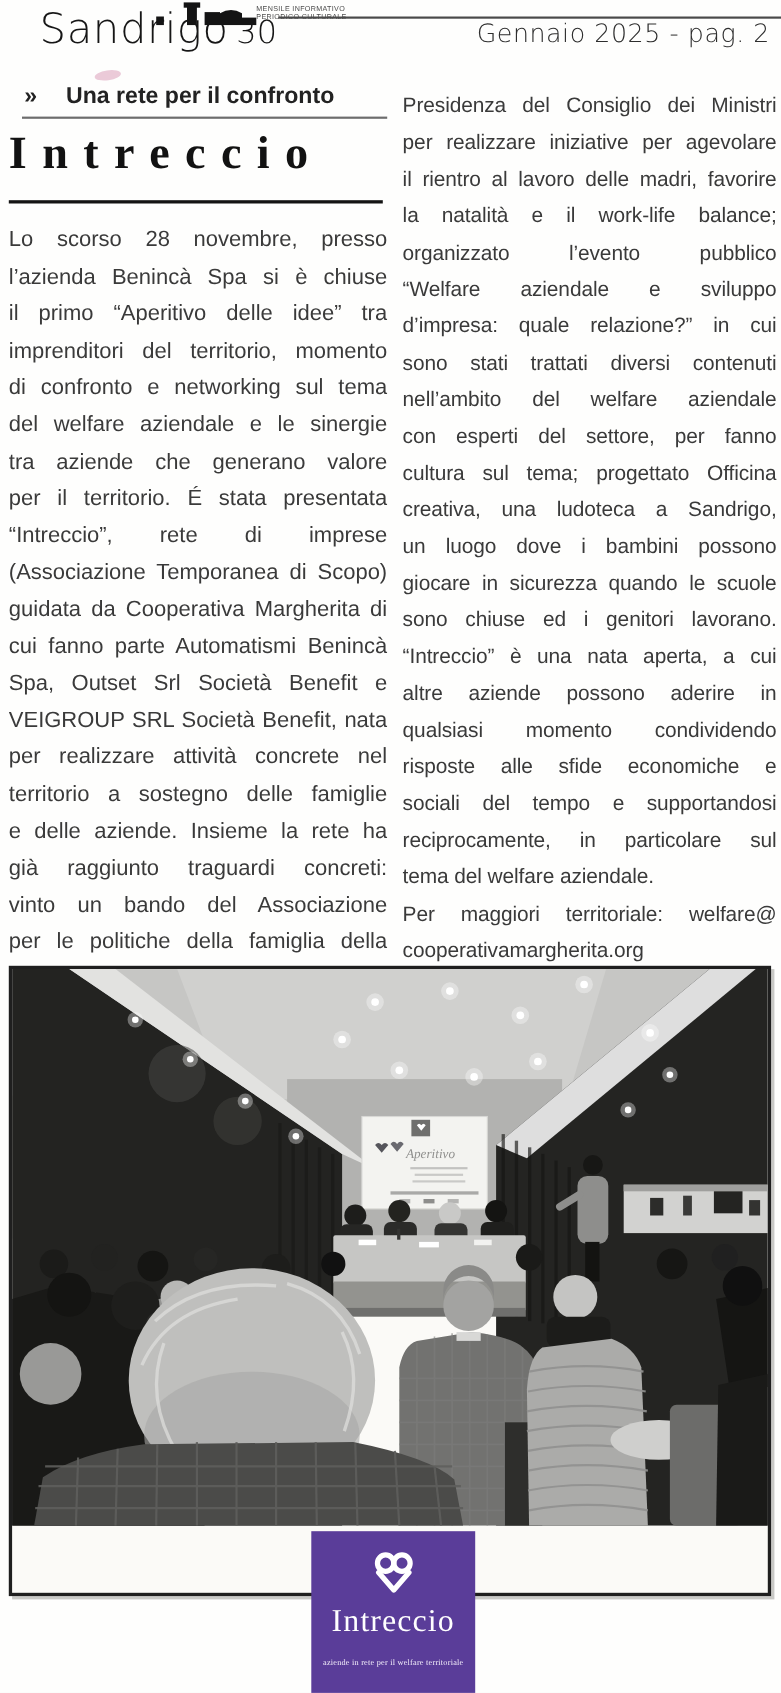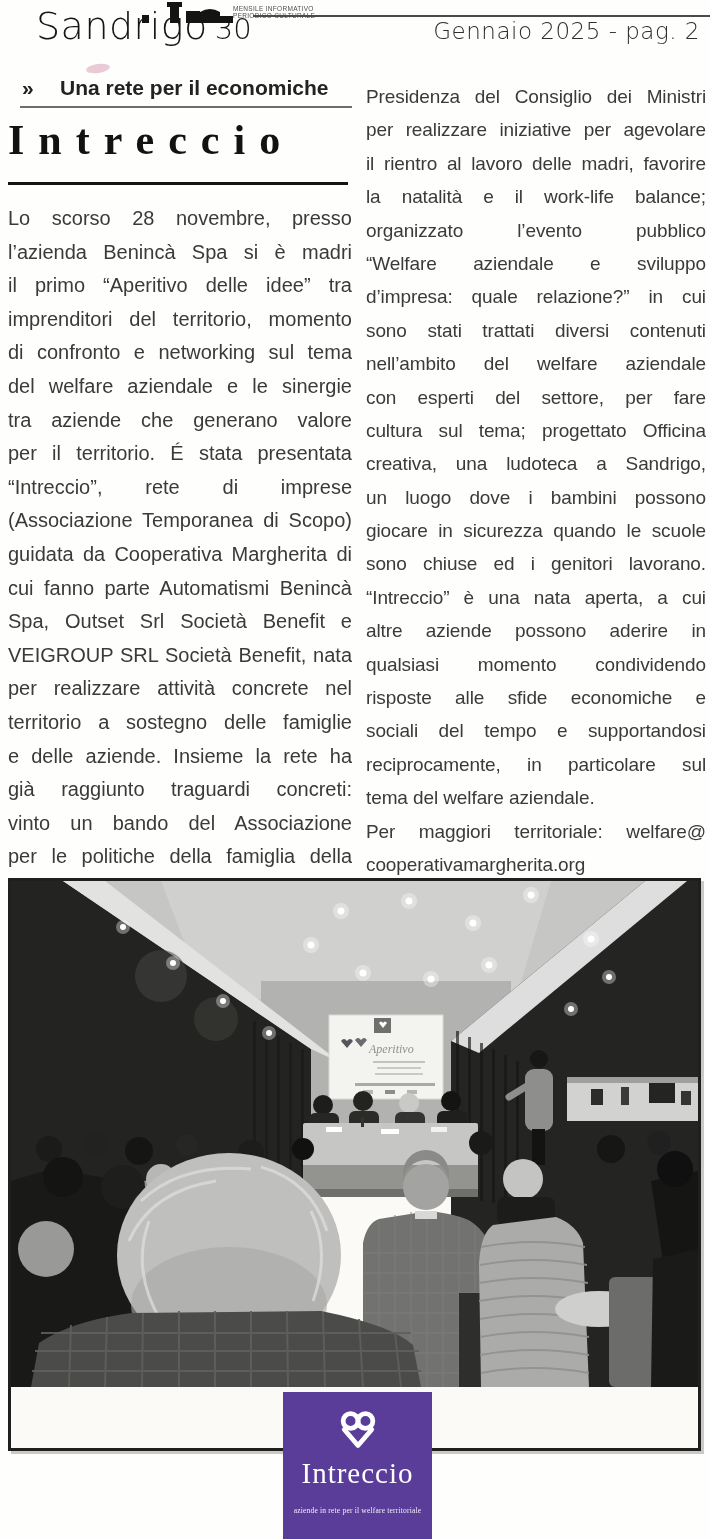--- a/index.html
+++ b/index.html
@@ -61,29 +61,29 @@
     </g>
   </svg>
   <div class="logo-sub">
     <div>MENSILE INFORMATIVO</div>
     <div>PERIODICO CULTURALE</div>
   </div>
   <div class="top-rule"></div>
   <div class="issue">Gennaio 2025 - pag. 2</div>
 
   <div class="smudge"></div>
-  <div class="kicker"><span class="mark">»</span><span>Una rete per il economiche</span></div>
+  <div class="kicker"><span class="mark">»</span><span>Una rete per il confronto</span></div>
   <div class="kicker-rule"></div>
   <div class="title">Intreccio</div>
   <div class="title-rule"></div>
 
   <div class="col col-left">
     <div>
         <div class="jline">Lo scorso 28 novembre, presso</div>
-        <div class="jline">l’azienda Benincà Spa si è madri</div>
+        <div class="jline">l’azienda Benincà Spa si è chiuse</div>
         <div class="jline">il primo “Aperitivo delle idee” tra</div>
         <div class="jline">imprenditori del territorio, momento</div>
         <div class="jline">di confronto e networking sul tema</div>
         <div class="jline">del welfare aziendale e le sinergie</div>
         <div class="jline">tra aziende che generano valore</div>
         <div class="jline">per il territorio. É stata presentata</div>
         <div class="jline">“Intreccio”, rete di imprese</div>
         <div class="jline">(Associazione Temporanea di Scopo)</div>
         <div class="jline">guidata da Cooperativa Margherita di</div>
         <div class="jline">cui fanno parte Automatismi Benincà</div>
@@ -101,21 +101,21 @@
     <div>
         <div class="jline">Presidenza del Consiglio dei Ministri</div>
         <div class="jline">per realizzare iniziative per agevolare</div>
         <div class="jline">il rientro al lavoro delle madri, favorire</div>
         <div class="jline">la natalità e il work-life balance;</div>
         <div class="jline">organizzato l’evento pubblico</div>
         <div class="jline">“Welfare aziendale e sviluppo</div>
         <div class="jline">d’impresa: quale relazione?” in cui</div>
         <div class="jline">sono stati trattati diversi contenuti</div>
         <div class="jline">nell’ambito del welfare aziendale</div>
-        <div class="jline">con esperti del settore, per fare</div>
+        <div class="jline">con esperti del settore, per fanno</div>
         <div class="jline">cultura sul tema; progettato Officina</div>
         <div class="jline">creativa, una ludoteca a Sandrigo,</div>
         <div class="jline">un luogo dove i bambini possono</div>
         <div class="jline">giocare in sicurezza quando le scuole</div>
         <div class="jline">sono chiuse ed i genitori lavorano.</div>
         <div class="jline">“Intreccio” è una nata aperta, a cui</div>
         <div class="jline">altre aziende possono aderire in</div>
         <div class="jline">qualsiasi momento condividendo</div>
         <div class="jline">risposte alle sfide economiche e</div>
         <div class="jline">sociali del tempo e supportandosi</div>

